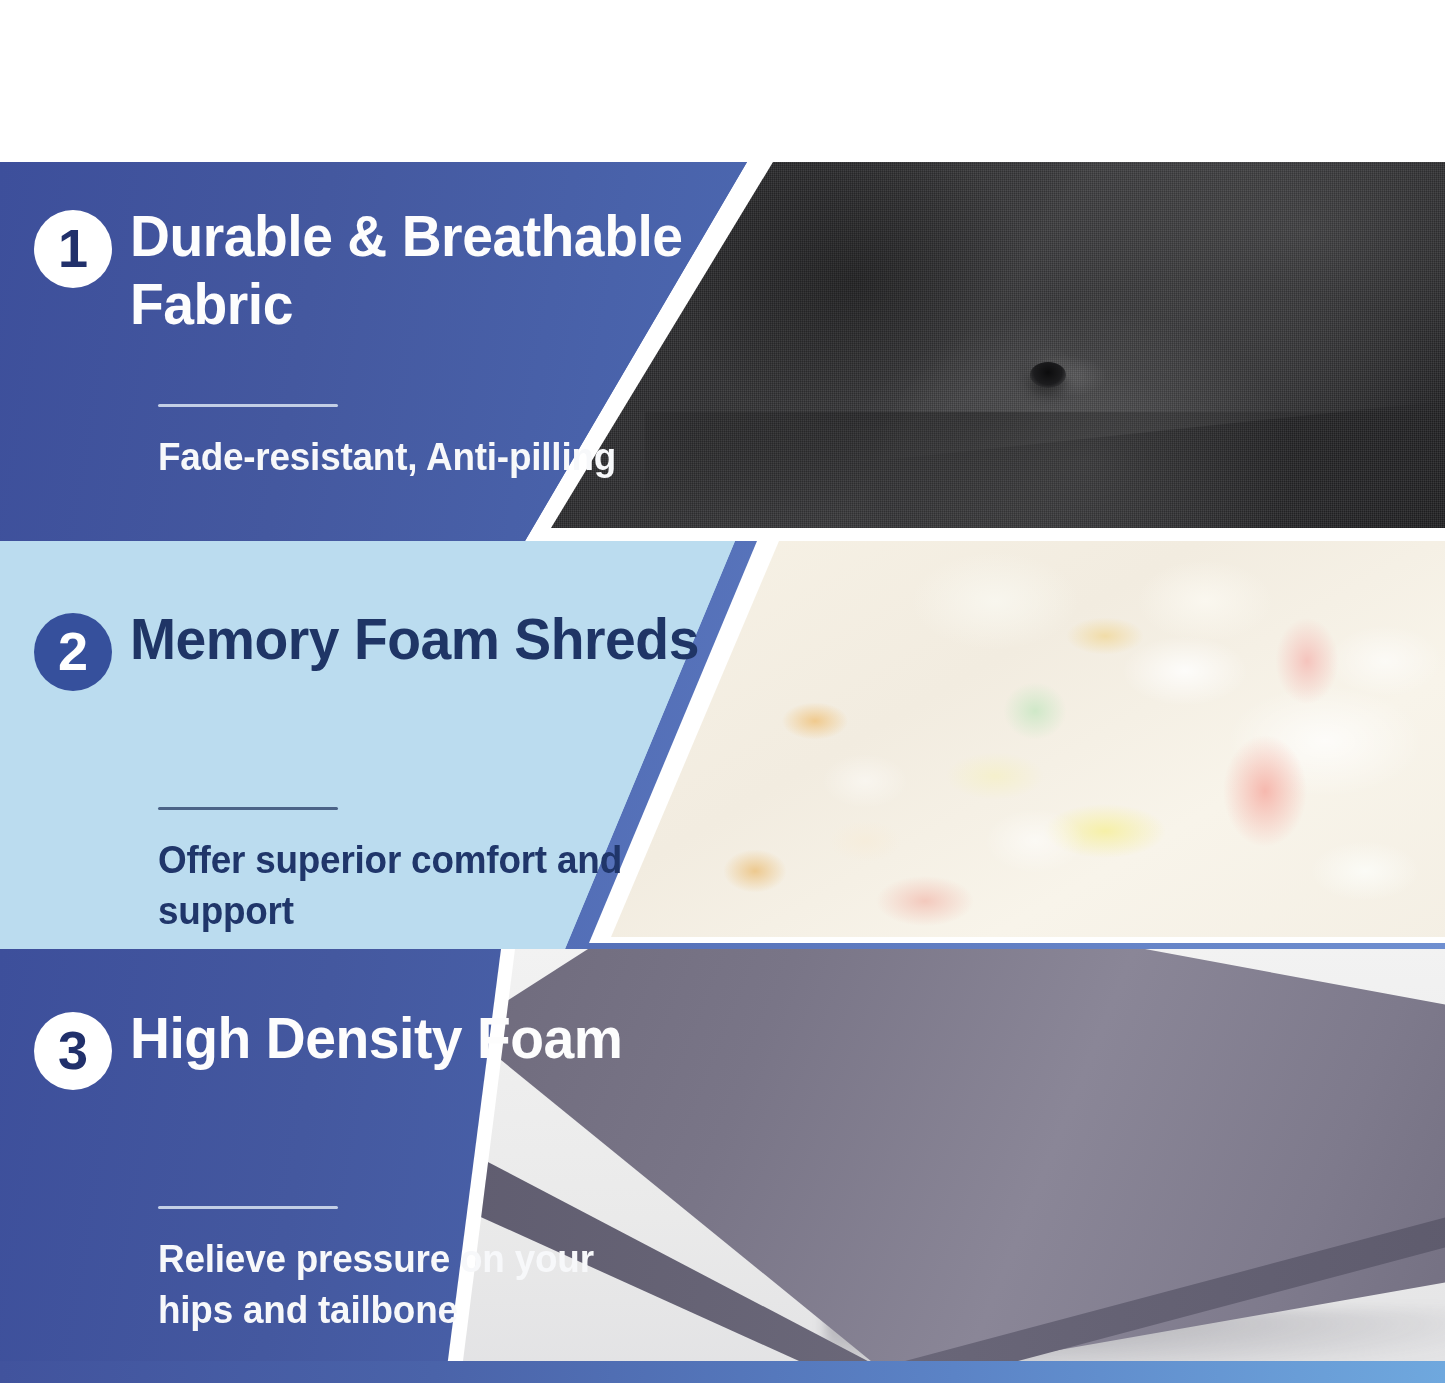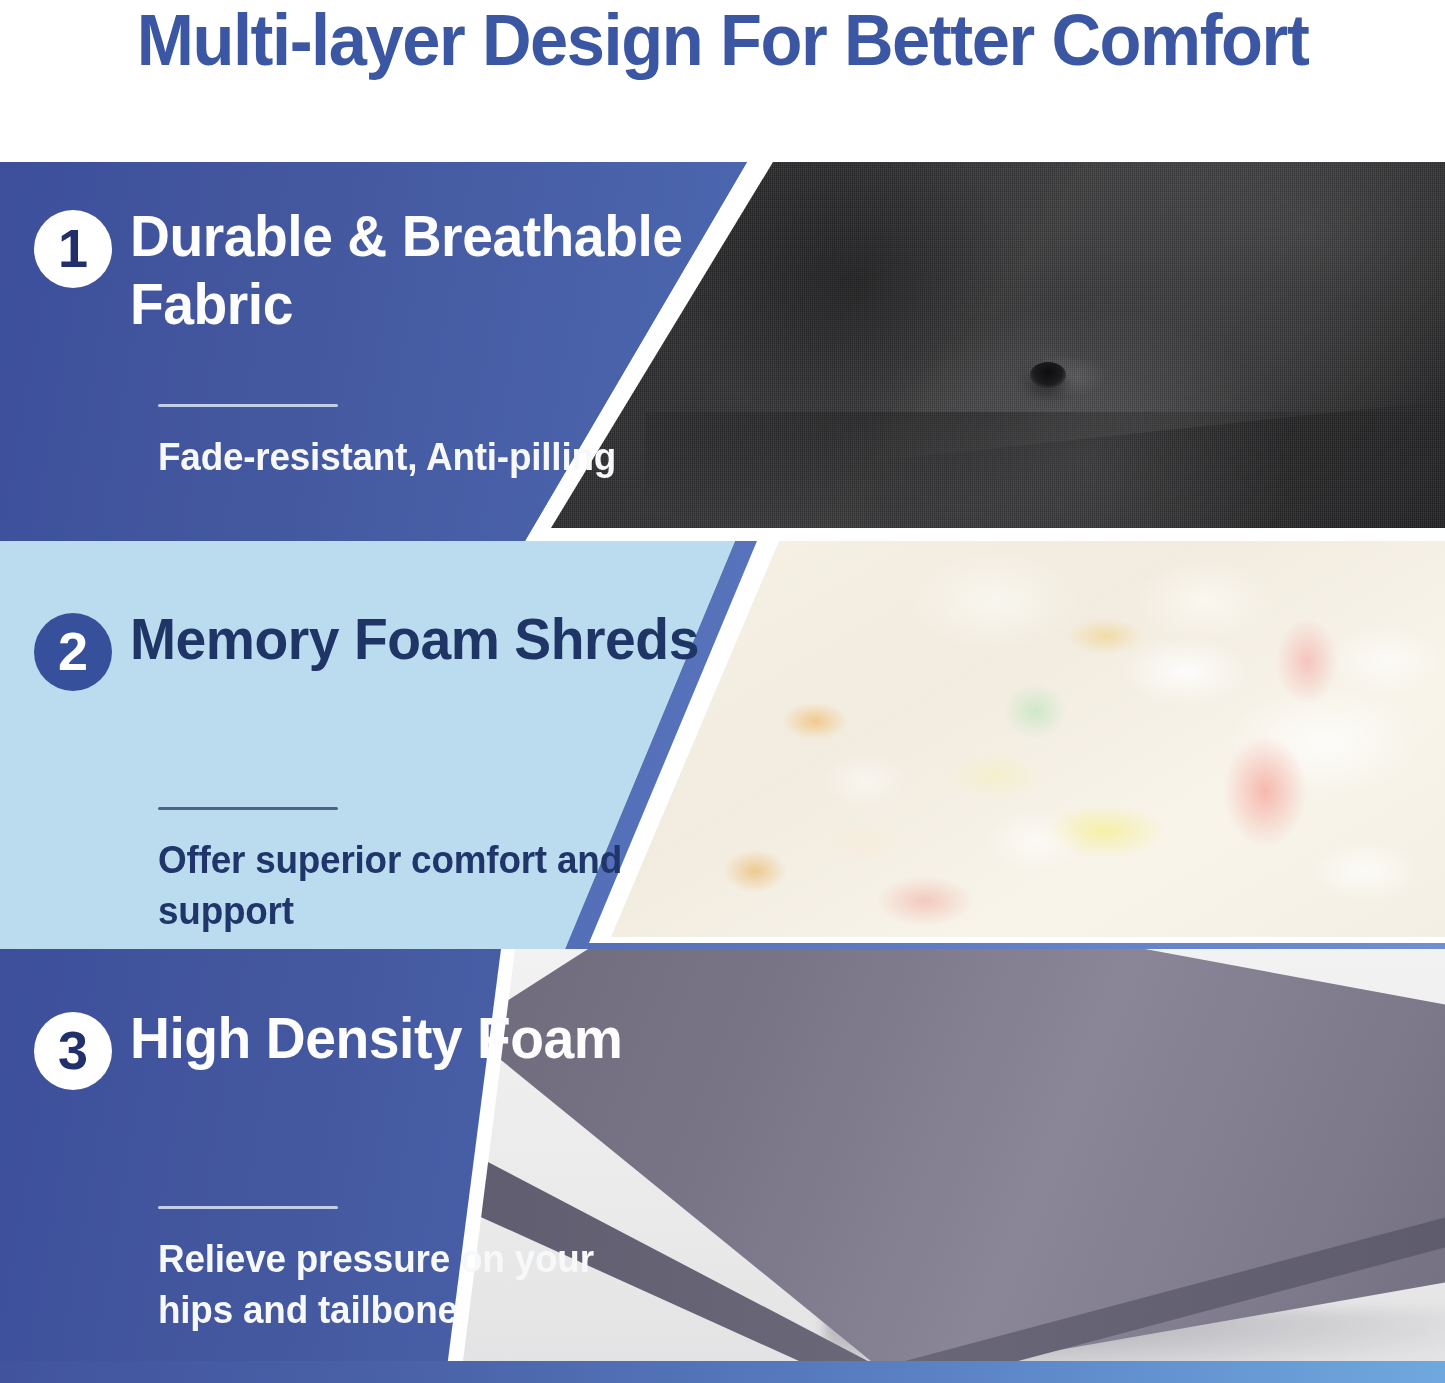--- a/index.html
+++ b/index.html
@@ -289,23 +289,20 @@
     width: 1445px; height: 22px;
     z-index: 7;
     background: linear-gradient(90deg, #41539d 0%, #4a63a9 30%, #5b83c6 66%, #6fa8de 100%);
   }
 </style>
 </head>
 <body>
 
 <div id="infographic">
 
-  <div id="header">
-    <div id="header-title">Multi-layer Design For Better Comfort</div>
-  </div>
 
   <section class="panel panel-dark" id="panel-1">
     <div class="panel-bg"></div>
 
     <div class="photo" id="photo-1">
       <div class="photo-white"></div>
       <div class="photo-img">
         <div class="seam-a"></div>
         <div class="seam-b"></div>
         <div class="tuft"></div>

